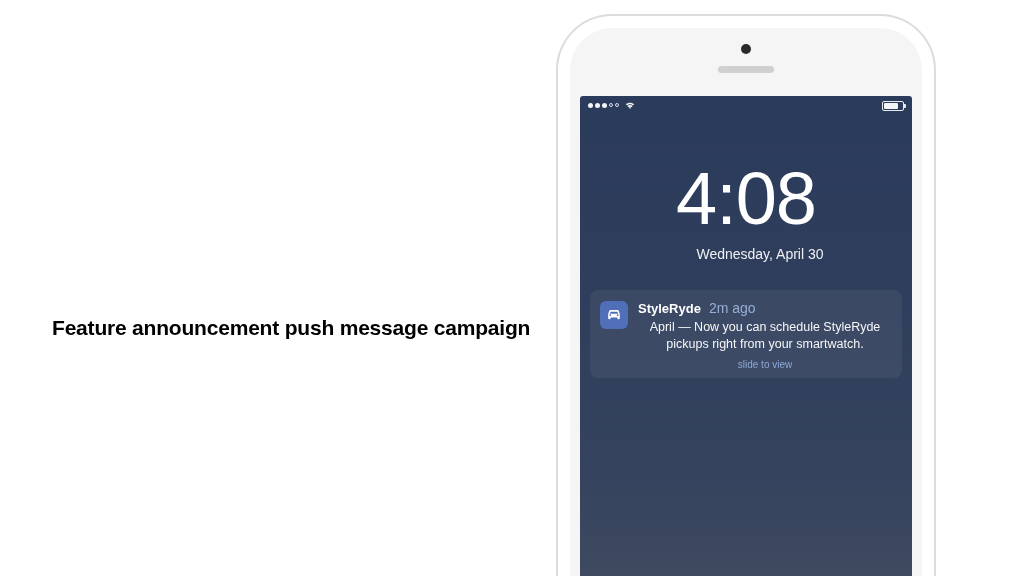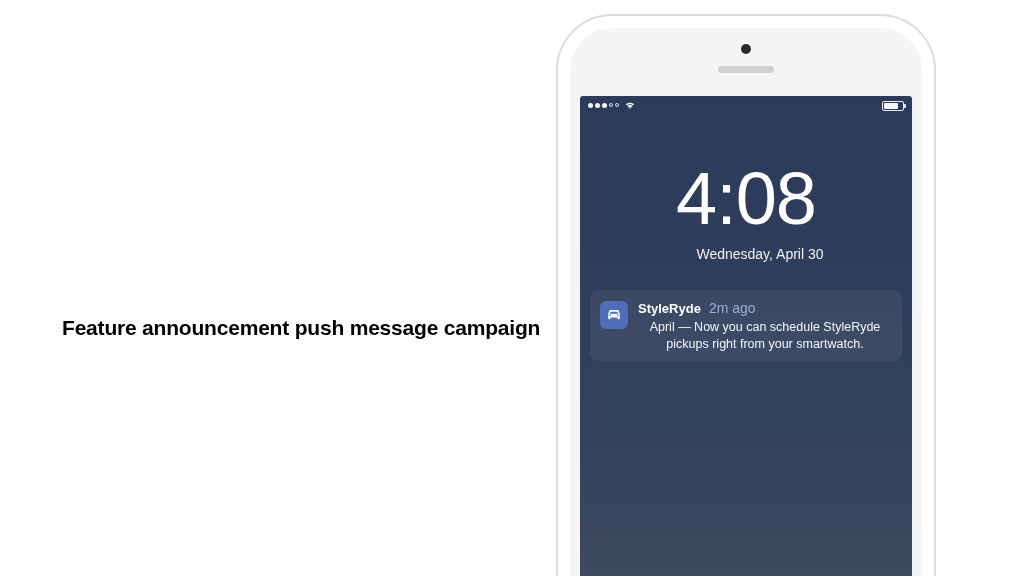--- a/index.html
+++ b/index.html
@@ -10,21 +10,21 @@
     body {
       width: 1024px;
       height: 576px;
       font-family: -apple-system, BlinkMacSystemFont, "Helvetica Neue", Arial, sans-serif;
       background: #ffffff;
       position: relative;
       overflow: hidden;
     }
     .slide-caption {
       position: absolute;
-      left: 62px;
+      left: 52px;
       top: 316px;
       font-size: 21px;
       font-weight: 700;
       color: #000;
       letter-spacing: -0.2px;
     }
     .phone-frame {
       position: absolute;
       left: 556px;
       top: 14px;
@@ -242,17 +242,18 @@
         <svg width="20" height="20" viewBox="0 0 24 24">
           <path d="M5 11 L6.2 7.2 C6.4 6.5 7 6 7.8 6 L16.2 6 C17 6 17.6 6.5 17.8 7.2 L19 11 L19 16 C19 16.6 18.6 17 18 17 L17 17 C16.4 17 16 16.6 16 16 L16 15 L8 15 L8 16 C8 16.6 7.6 17 7 17 L6 17 C5.4 17 5 16.6 5 16 Z M7.5 13.2 A1.1 1.1 0 1 0 7.5 11 A1.1 1.1 0 0 0 7.5 13.2 Z M16.5 13.2 A1.1 1.1 0 1 0 16.5 11 A1.1 1.1 0 0 0 16.5 13.2 Z M7 10.5 L17 10.5 L16.2 8 L7.8 8 Z" fill="#ffffff"></path>
         </svg>
       </div>
       <div class="notif-body">
         <div class="notif-header">
           <span class="notif-app">StyleRyde</span>
           <span class="notif-time">2m ago</span>
         </div>
         <div class="notif-message">April — Now you can schedule StyleRyde pickups right from your smartwatch.</div>
+        <div class="notif-action">slide to view</div>
       </div>
     </div>
 
   </div>
 </div>
 
 </body></html>

